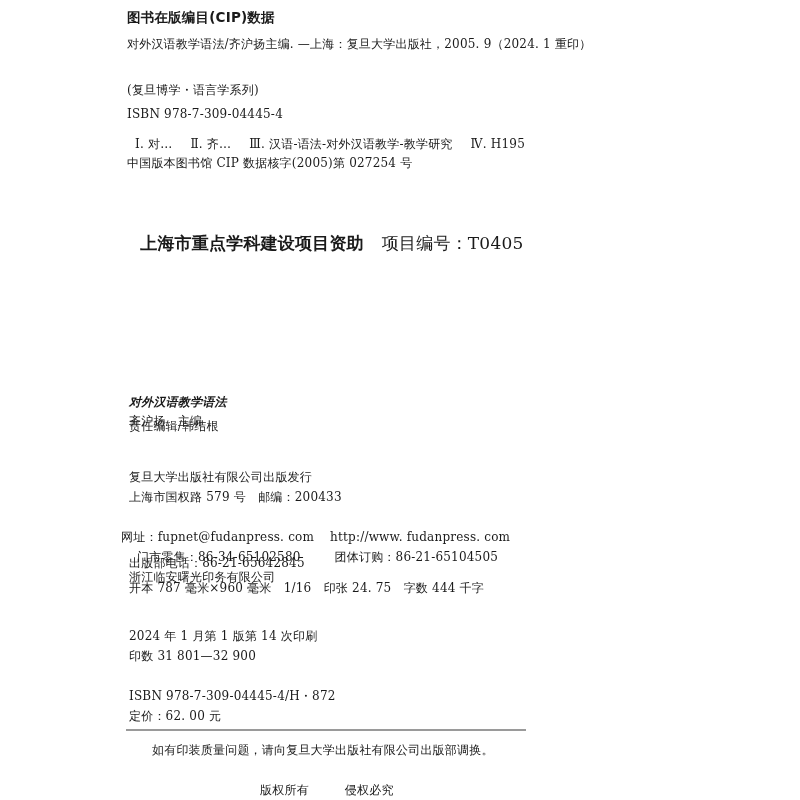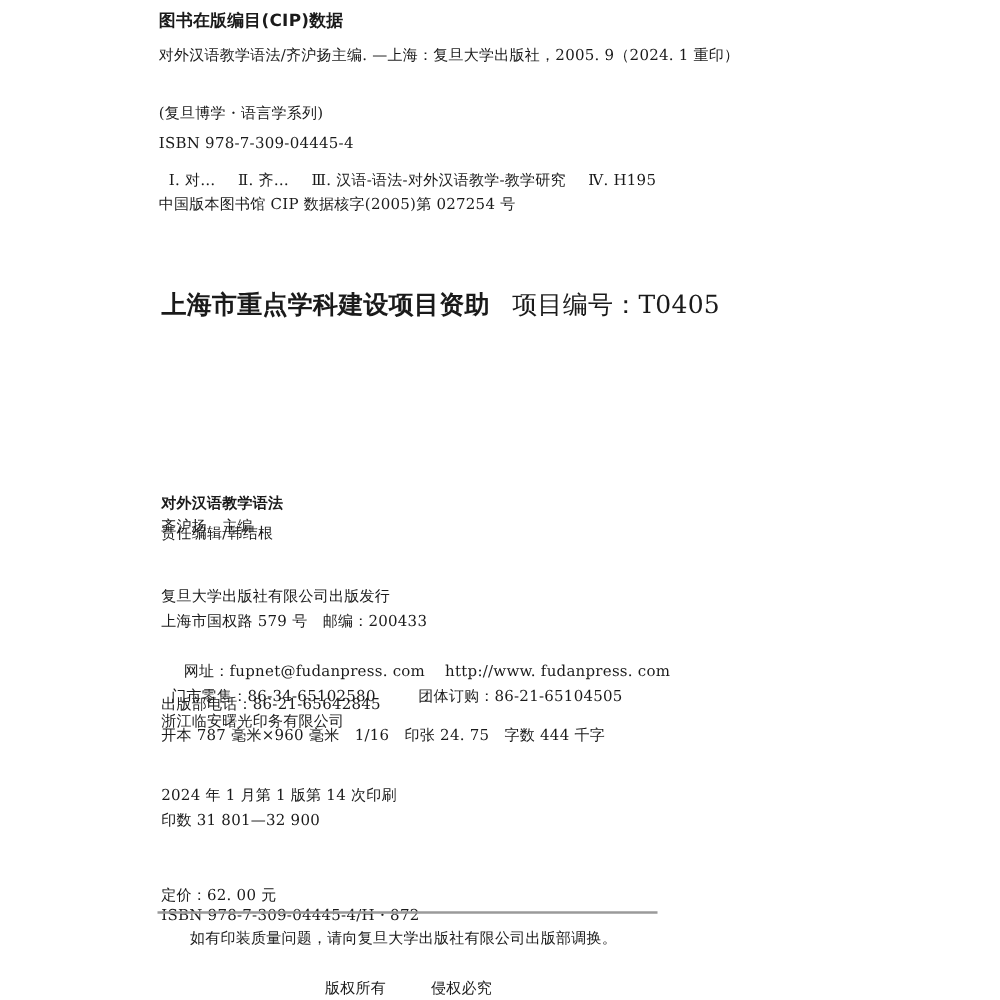--- a/index.html
+++ b/index.html
@@ -43,44 +43,44 @@
 <div class="line bold cip-title">图书在版编目(CIP)数据</div>
 <div class="line" style="left:127px; top:34px;">对外汉语教学语法/齐沪扬主编. —上海：复旦大学出版社，2005. 9（2024. 1 重印）</div>
 <div class="line" style="left:127px; top:56px;margin-top:24px;">(复旦博学・语言学系列)</div>
 <div class="line" style="left:127px; top:78px;margin-top:26px;">ISBN 978-7-309-04445-4</div>
 
 <div class="line" style="left:127px; top:114px;">
   <span>Ⅰ. 对…</span><span class="gap" style="width:18px"></span><span>Ⅱ. 齐…</span><span class="gap" style="width:18px"></span><span>Ⅲ. 汉语-语法-对外汉语教学-教学研究</span><span class="gap" style="width:18px"></span><span>Ⅳ. H195</span>
 </div>
 <div class="line" style="left:127px; top:153px;">中国版本图书馆 CIP 数据核字(2005)第 027254 号</div>
 
-<div class="line" style="left:116px; top:213px; font-size:20px;">
+<div class="line" style="left:129px; top:213px; font-size:17px;">
   <span class="bold">上海市重点学科建设项目资助</span><span class="gap" style="width:18px"></span><span>项目编号：T0405</span>
 </div>
 
-<div class="line bold" style="left:129px; top:392px;">对外汉语教学语法</div>
+<div class="line bold" style="left:129px; top:392px;font-style:italic;">对外汉语教学语法</div>
 <div class="line" style="left:129px; top:411px;">齐沪扬　主编</div>
 <div class="line" style="left:129px; top:416px;">责任编辑/韩结根</div>
 
 <div class="line" style="left:129px; top:467px;">复旦大学出版社有限公司出版发行</div>
 <div class="line" style="left:129px; top:487px;">上海市国权路 579 号　邮编：200433</div>
-<div class="line" style="left:139px; top:507px;">
+<div class="line" style="left:113px; top:507px;">
   <span>网址：fupnet@fudanpress. com</span><span class="gap" style="width:16px"></span><span>http://www. fudanpress. com</span>
 </div>
 <div class="line" style="left:129px; top:527px;">
   <span>门市零售：86-34-65102580</span><span class="gap" style="width:34px"></span><span>团体订购：86-21-65104505</span>
 </div>
 <div class="line" style="left:129px; top:553px;">出版部电话：86-21-65642845</div>
 <div class="line" style="left:129px; top:567px;">浙江临安曙光印务有限公司</div>
 
 <div class="line" style="left:129px; top:578px;text-align:center;">开本 787 毫米×960 毫米　1/16　印张 24. 75　字数 444 千字</div>
 <div class="line" style="left:129px; top:626px;">2024 年 1 月第 1 版第 14 次印刷</div>
 <div class="line" style="left:129px; top:646px;">印数 31 801—32 900</div>
 
-<div class="line" style="left:129px; top:686px;margin-top:36px;">ISBN 978-7-309-04445-4/H・872</div>
+<div class="line" style="left:129px; top:686px;">ISBN 978-7-309-04445-4/H・872</div>
 <div class="line" style="left:129px; top:706px;text-align:right;">定价：62. 00 元</div>
 
 <div class="rule"></div>
 
 <div class="line" style="left:152px; top:740px;">如有印装质量问题，请向复旦大学出版社有限公司出版部调换。</div>
 <div class="line" style="left:252px; top:760px;">
   <span>版权所有</span><span class="gap" style="width:36px"></span><span>侵权必究</span>
 </div>
 
 </body></html>

